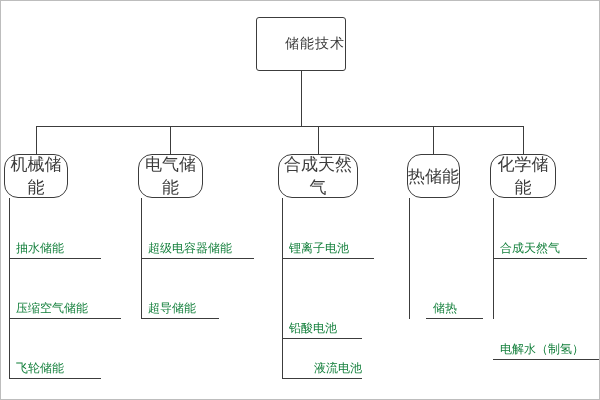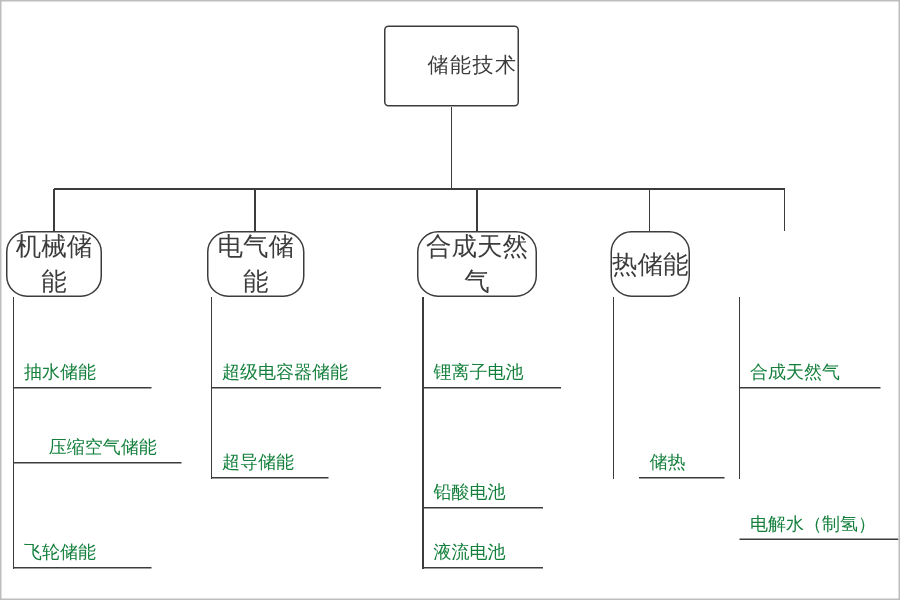--- a/index.html
+++ b/index.html
@@ -90,30 +90,33 @@
   </div>
   <div class="node branch" style="left:137px; top:153px; width:65px; height:44px;">
     <span>电气储能</span>
   </div>
   <div class="node branch" style="left:277px; top:153px; width:80px; height:44px;">
     <span>合成天然气</span>
   </div>
   <div class="node branch" style="left:406px; top:153px; width:53px; height:44px;">
     <span>热储能</span>
   </div>
+  <div class="node branch" style="left:489px; top:153px; width:66px; height:44px;">
+    <span>化学储能</span>
+  </div>
 
   <div class="leaf" style="left:8px; top:238px; width:92px;">抽水储能</div>
-  <div class="leaf" style="left:8px; top:288px; width:112px;text-align:center;">压缩空气储能</div>
+  <div class="leaf" style="left:8px; top:298px; width:112px;">压缩空气储能</div>
   <div class="leaf" style="left:8px; top:358px; width:92px;">飞轮储能</div>
 
   <div class="leaf" style="left:140px; top:238px; width:113px;">超级电容器储能</div>
   <div class="leaf" style="left:140px; top:298px; width:78px;">超导储能</div>
 
   <div class="leaf" style="left:281px; top:238px; width:92px;">锂离子电池</div>
   <div class="leaf" style="left:281px; top:298px; width:80px;margin-top:20px;">铅酸电池</div>
-  <div class="leaf" style="left:281px; top:358px; width:80px;">液流电池</div>
+  <div class="leaf" style="left:281px; top:358px; width:80px;text-align:right;">液流电池</div>
 
   <div class="leaf" style="left:425px; top:298px; width:57px;">储热</div>
 
   <div class="leaf" style="left:492px; top:238px; width:94px;">合成天然气</div>
   <div class="leaf" style="left:492px; top:298px; width:106px;margin-top:41px;">电解水（制氢）</div>
 
 </div>
 
 </body></html>

